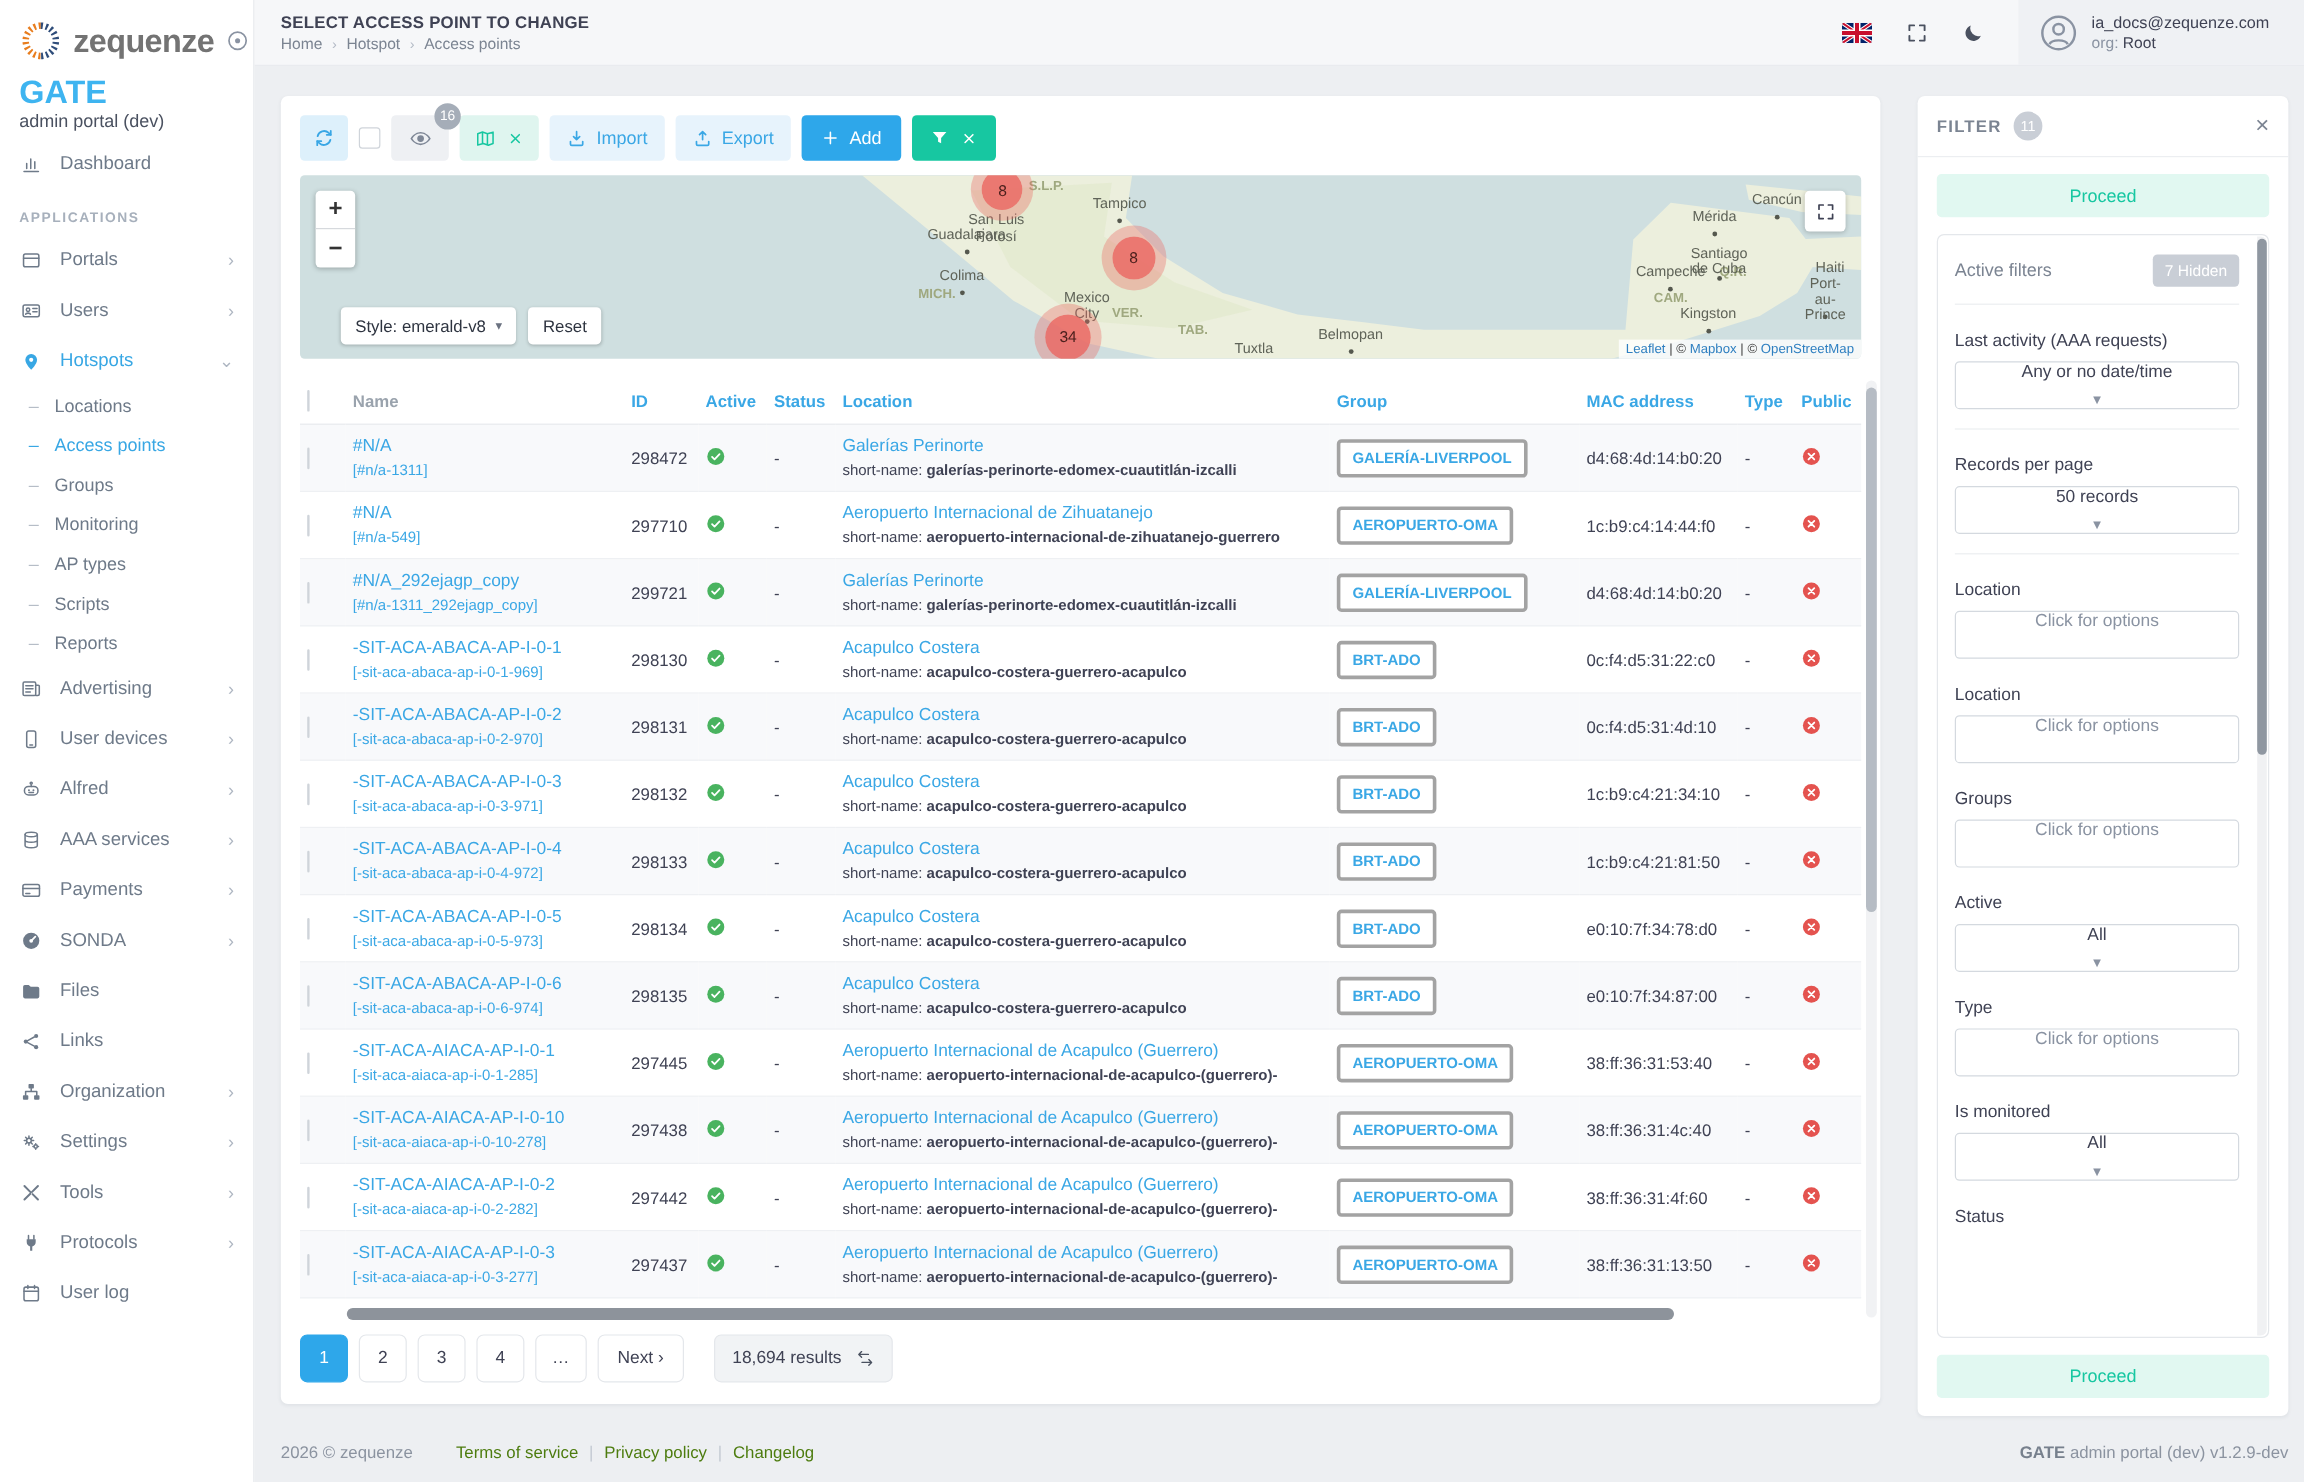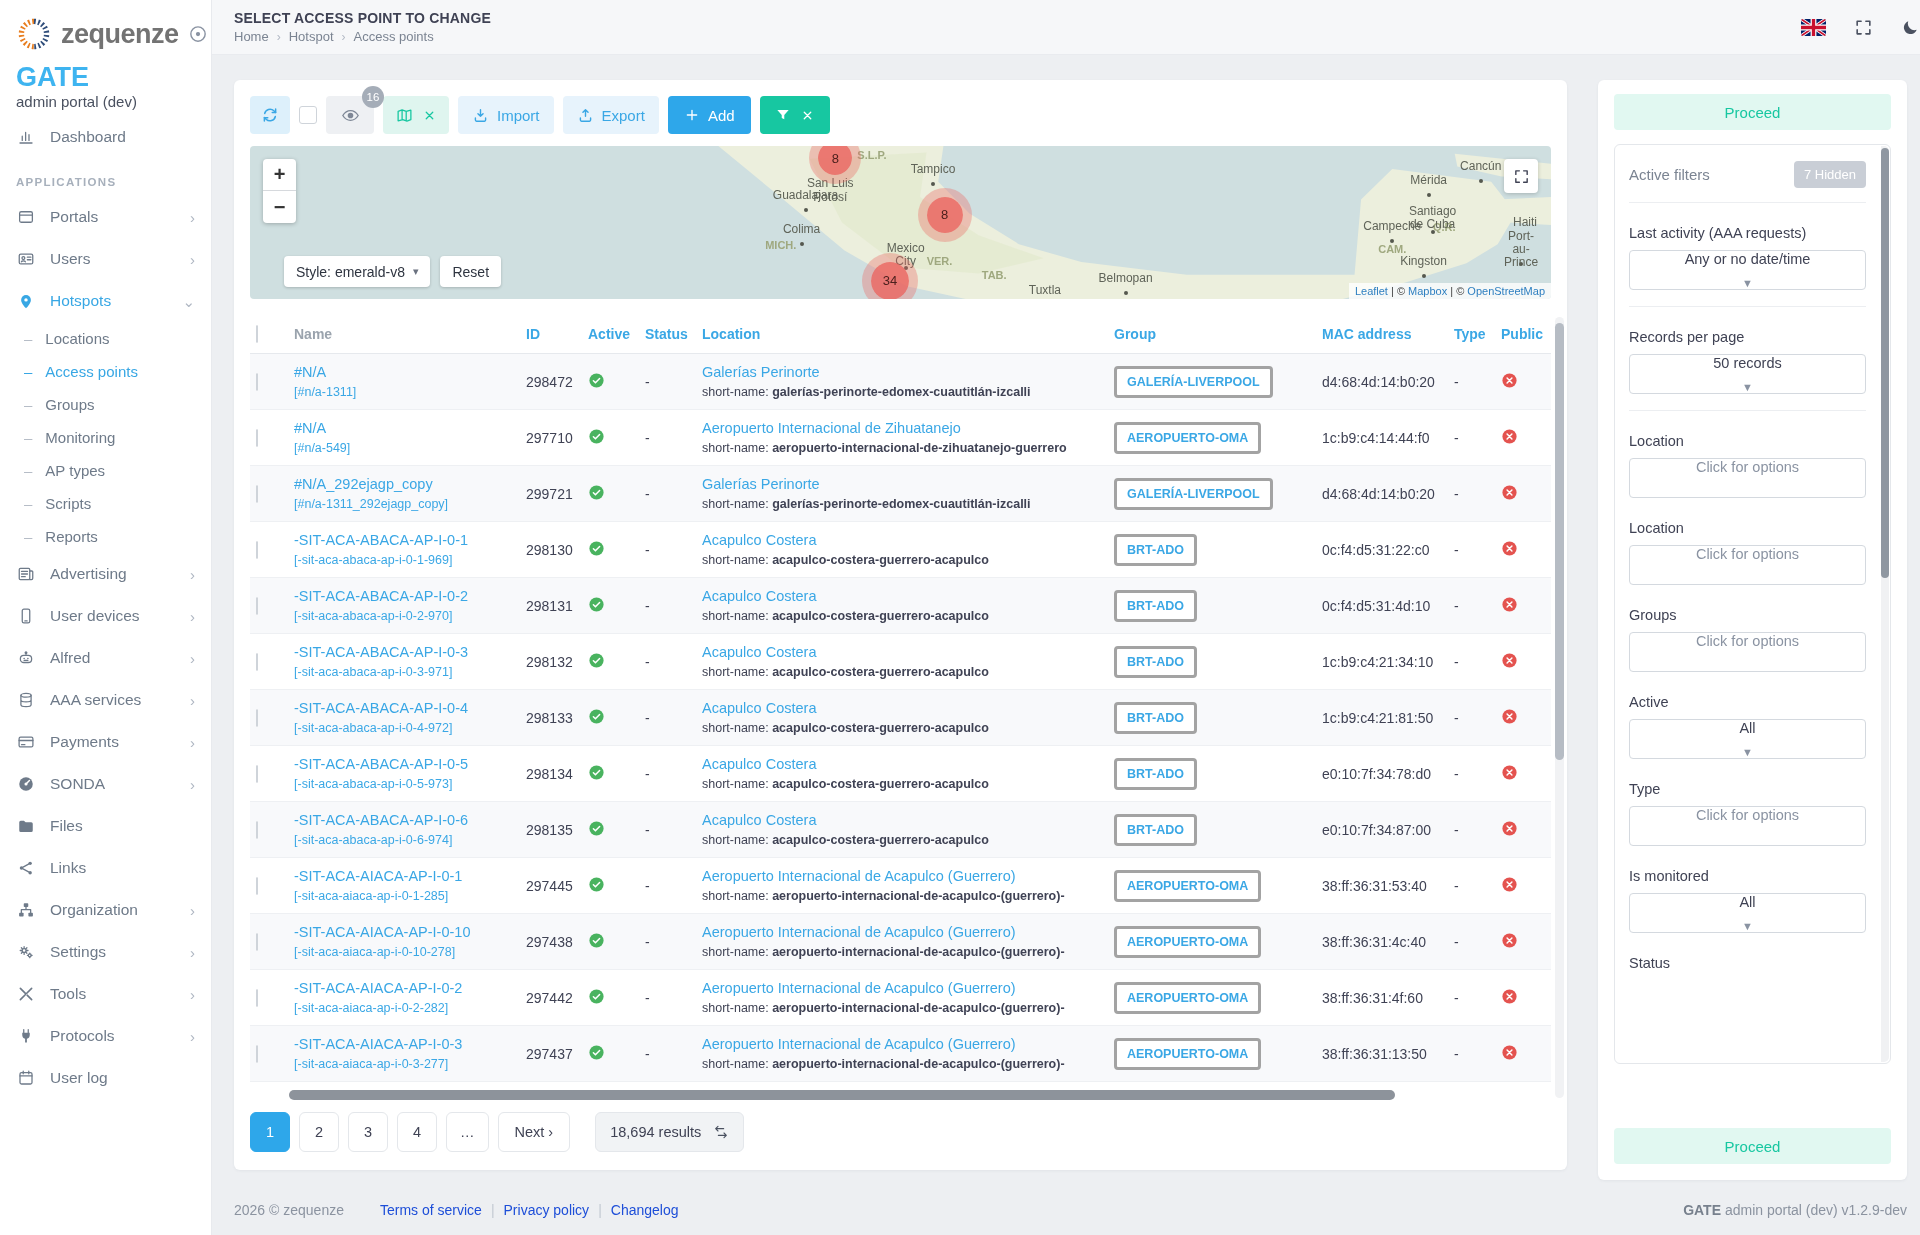--- a/index.html
+++ b/index.html
@@ -129,21 +129,21 @@
   .f-label { font-size:14.5px; color:#3f4254; margin-bottom:9px; }
   .f-ctl { height:40px; border:1px solid #d4d9df; border-radius:4px; background:#fff; display:flex; align-items:center; justify-content:space-between; padding:0 28px; font-size:14.5px; color:#3f4254; cursor:pointer;flex-direction:column; }
   .f-ctl .caret { color:#8a93a2; font-size:11px; }
   .f-ctl.picker { color:#8a93a2; }
   hr.f-div { border:none; border-top:1px solid #eceef1; margin:16px 0 0; }
   .fp-foot { padding:14px 16px 16px; }
 
   
   .footer { height:50px; display:flex; align-items:center; padding:0 13px 0 22px; font-size:14px; color:#8b93a0; flex-shrink:0; }
   .footer .links { margin-left:36px; display:flex; gap:9px; align-items:center; }
-  .footer .links .lnk { color:#1d4ed8; cursor:pointer; }
+  .footer .links .lnk { color:#4d7c0f; cursor:pointer; }
   .footer .links .pipe { color:#c3c9d2; }
   .footer .ver { margin-left:auto; }
   .footer .ver b { color:#77808d; }
 </style>
 </head>
 <body>
 
 <div class="app">
 
   <aside class="sidebar">
@@ -397,20 +397,33 @@
         <span class="tb-ic">
           <svg viewBox="0 0 24 24" width="19" height="19" fill="none" stroke="currentColor" stroke-width="2" stroke-linecap="round" stroke-linejoin="round">
             <path d="M4 9V4h5M15 4h5v5M20 15v5h-5M9 20H4v-5"></path>
           </svg>
         </span>
         <span class="tb-ic">
           <svg viewBox="0 0 24 24" width="19" height="19">
               <path d="M19.8 14.8A8.3 8.3 0 0 1 9.2 4.2a8.3 8.3 0 1 0 10.6 10.6z" fill="currentColor"></path>
             </svg>
         </span>
+        <div class="user-box">
+          <span class="avatar">
+            <svg viewBox="0 0 24 24" width="35" height="35" fill="none" stroke="currentColor" stroke-width="1.4">
+              <circle cx="12" cy="12" r="9.3"></circle>
+                <circle cx="12" cy="9.8" r="3"></circle>
+                <path d="M6.8 18.4c1.2-2.9 9.2-2.9 10.4 0"></path>
+            </svg>
+          </span>
+          <div>
+            <div class="user-email">ia_docs@zequenze.com</div>
+            <div class="user-org"><span>org:</span> <b>Root</b></div>
+          </div>
+        </div>
       </div>
     </header>
 
     <div class="content">
 
       <section class="main-card">
 
         <div class="toolbar">
           <button class="btn btn-refresh">
             <svg viewBox="0 0 24 24" width="18" height="18" fill="none" stroke="currentColor" stroke-width="2" stroke-linecap="round" stroke-linejoin="round">
@@ -947,20 +960,25 @@
               <span class="ic">
                 <svg viewBox="0 0 24 24" width="16" height="16">
                   <path d="M7.5 3.5L4 7l3.5 3.5M4.5 7H16M16.5 20.5L20 17l-3.5-3.5M19.5 17H8" fill="none" stroke="currentColor" stroke-width="1.7" stroke-linecap="round" stroke-linejoin="round"></path>
                 </svg>
               </span>
             </span>
           </div>
       </section>
 
       <aside class="filter-panel">
+        <div class="fp-head">
+          <span class="fp-title">FILTER</span>
+          <span class="fp-badge">11</span>
+          <span class="fp-close">×</span>
+        </div>
         <div class="fp-body">
           <button class="btn-proceed">Proceed</button>
           <div class="fp-card">
             <div class="af-row">
               <span class="af-label">Active filters</span>
               <span class="hidden-badge">7 Hidden</span>
             </div>
             <div id="filter-groups">
                 <div class="f-group">
                   <div class="f-label">Last activity (AAA requests)</div>

